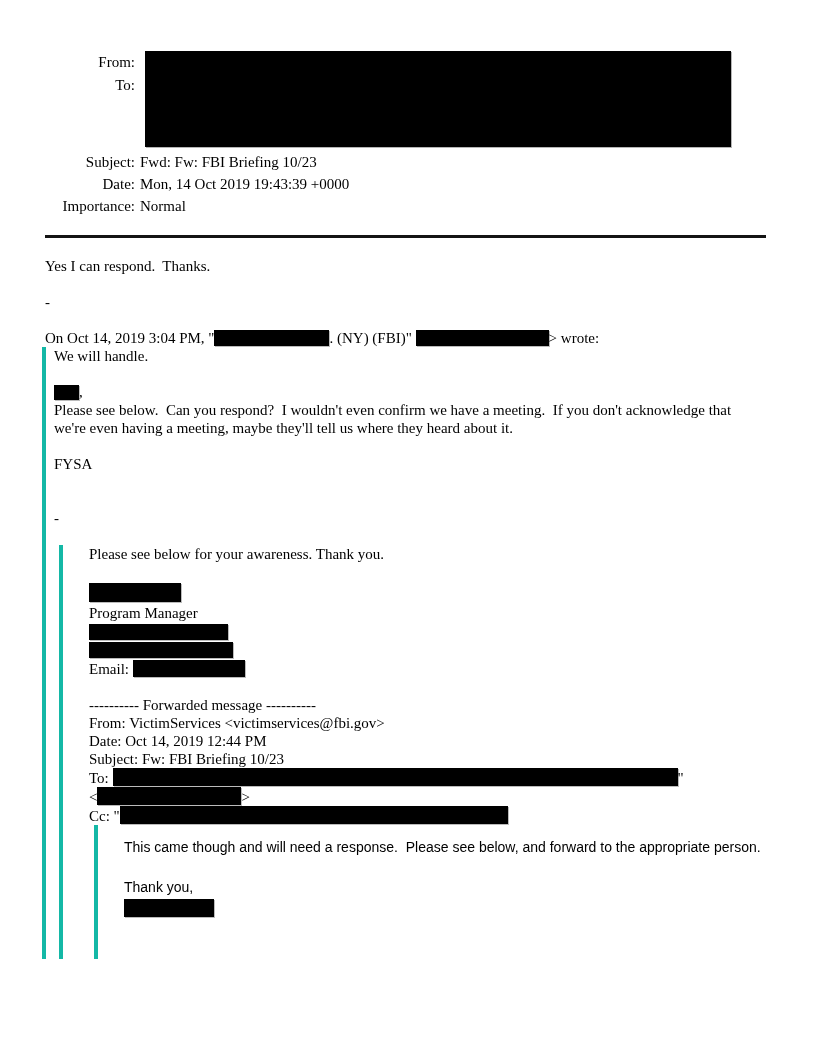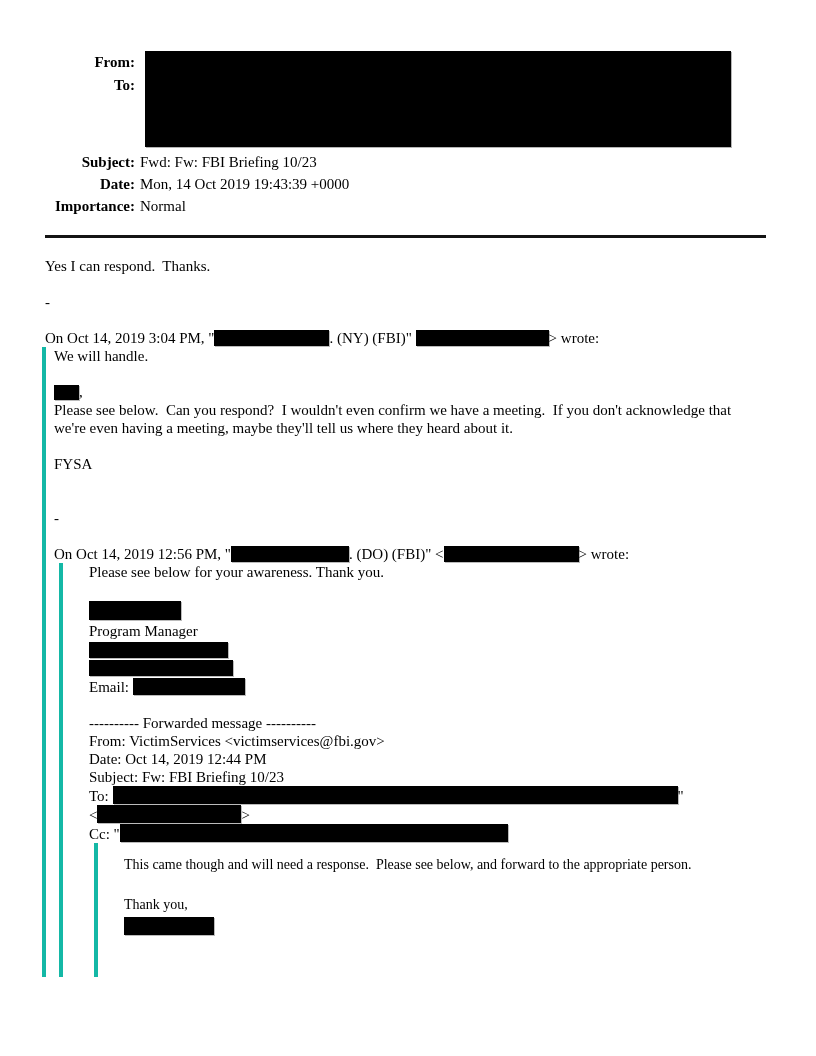--- a/index.html
+++ b/index.html
@@ -7,33 +7,33 @@
     position:relative;
     width:816px;height:1056px;
     background:#ffffff;
     overflow:hidden;
     font-family:"Liberation Serif", serif;
     font-size:15px;
     color:#000;
   }
   
   .hdr{position:relative;height:225px;}
-  .hdr-lbl{position:absolute;left:0;width:135px;text-align:right;font-weight:bold;white-space:nowrap;}
+  .hdr-lbl{position:absolute;left:0;width:135px;text-align:right;font-weight:normal;white-space:nowrap;}
   .hdr-val{position:absolute;left:140px;white-space:nowrap;}
   .hdr-redaction{position:absolute;left:145px;top:51px;background:#000;box-shadow:1px 1px 0 rgba(120,120,120,.55);}
   .rule{height:3px;background:#141414;margin:10px 0 0 45px;width:721px;}
   
   .content{margin-top:19px;padding-left:45px;line-height:18px;}
   .line{white-space:pre-wrap;min-height:18px;}
   .line.cap{max-width:706px;}
   blockquote{border-left:4px solid #14b8a6;margin:0 0 0 -3px;padding:0 0 0 8px;}
   blockquote blockquote{margin-left:5px;padding-left:26px;}
   .redact-inline{display:inline-block;background:#000;vertical-align:-3px;box-shadow:1px 1px 0 rgba(120,120,120,.5);}
   .redact-block{background:#000;margin:2px 0;box-shadow:1px 1px 0 rgba(120,120,120,.5);}
-  .sans{font-family:Liberation Serif, serif;font-size:14px;line-height:20px;padding-top:12px;}
+  .sans{font-family:Liberation Sans, sans-serif;font-size:14px;line-height:20px;padding-top:12px;}
   .sans .line{min-height:20px;}
 </style>
 </head>
 <body>
 
 <div class="page">
 
   <div class="hdr">
     <div class="hdr-lbl" style="top:54px">From:</div>
     <div class="hdr-lbl" style="top:77px">To:</div>
@@ -62,21 +62,20 @@
           <div class="line">We will handle.</div>
           <div class="line">&nbsp;</div>
           <div class="line"><span class="redact-inline" style="width: 25px; height: 15px;"></span><span>,</span></div>
           <div class="line cap">Please see below.  Can you respond?  I wouldn't even confirm we have a meeting.  If you don't acknowledge that we're even having a meeting, maybe they'll tell us where they heard about it.</div>
           <div class="line">&nbsp;</div>
           <div class="line">FYSA</div>
           <div class="line">&nbsp;</div>
           <div class="line">&nbsp;</div>
           <div class="line">-</div>
           <div class="line">&nbsp;</div>
-          <div class="line"><span>On Oct 14, 2019 12:56 PM, "</span><span class="redact-inline" style="width: 118px; height: 16px;"></span><span>. (DO) (FBI)" &lt;</span><span class="redact-inline" style="width: 135px; height: 16px;"></span><span>&gt; wrote:</span></div>
         </div>
 
       <blockquote>
         <div id="q2">
             <div class="line">Please see below for your awareness. Thank you.</div>
             <div class="line">&nbsp;</div>
             <div class="redact-block" style="width: 92px; height: 19px;"></div>
             <div class="line">Program Manager</div>
             <div class="redact-block" style="width: 139px; height: 16px;"></div>
             <div class="redact-block" style="width: 144px; height: 16px;"></div>

